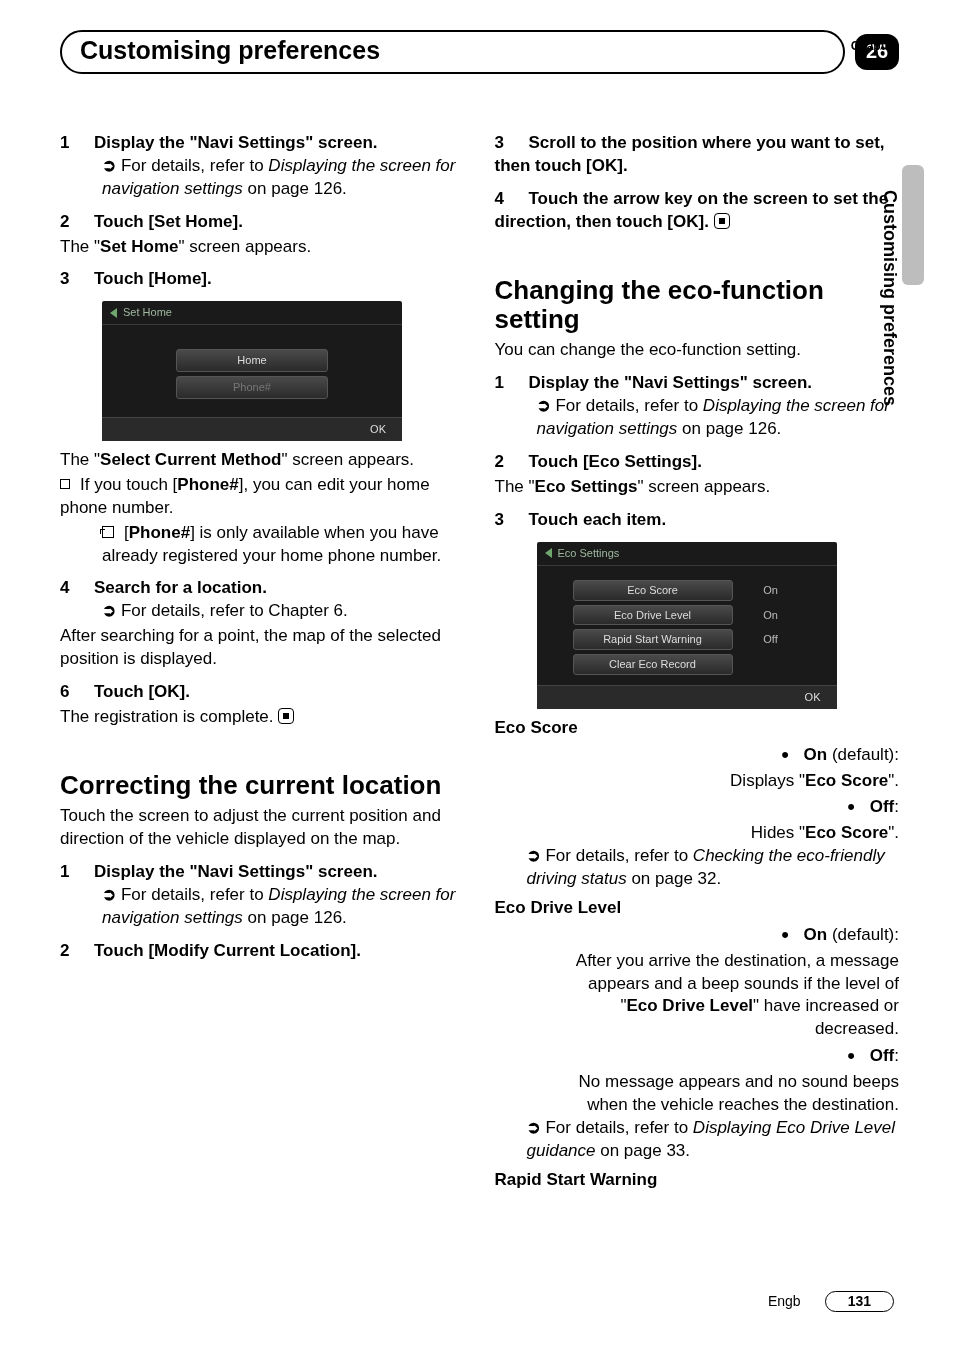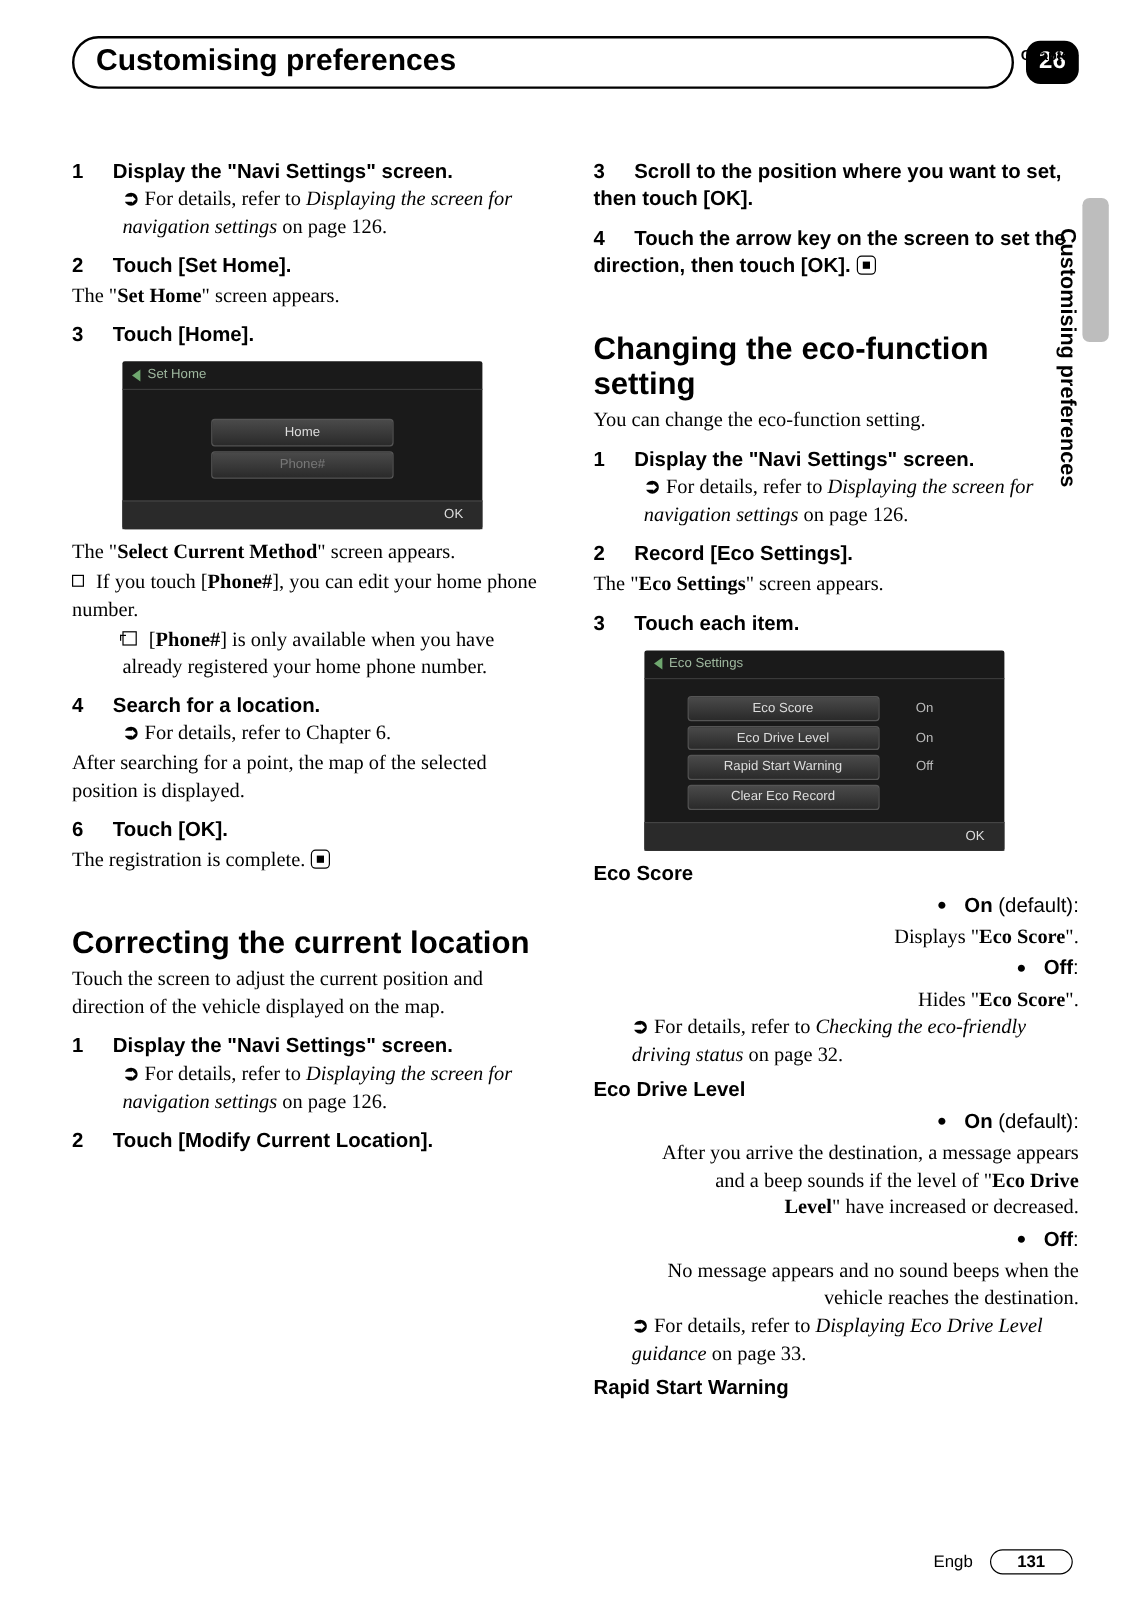--- a/index.html
+++ b/index.html
@@ -72,21 +72,21 @@
     position: absolute;
     right: 52px; top: 190px;
     writing-mode: vertical-rl;
     font-weight: 700;
     font-size: 18px;
   }
   .step { margin-top: 10px; }
   .step-line { font-weight: 700; }
   .step-num { display:inline-block; width: 34px; }
   .indent { padding-left: 42px; }
-  .body-text { font-weight: 400; font-family: Liberation Serif, serif; }
+  .body-text { font-weight: 400; }
   .ref-arrow { font-weight: 700; }
   .ref-italic { font-style: italic; }
   .note-box { display:inline-block; border:1.5px solid #000; border-radius:4px; width:16px; height:16px; vertical-align:-2px; position:relative;}
   .note-box::after{content:""; position:absolute; left:4px; top:4px; width:6px; height:6px; background:#000;}
   .bullet-square { display:inline-block; width:10px; height:10px; border:1.5px solid #000; margin-right:10px; vertical-align:1px;}
   .bullet-box-open { display:inline-block; width:12px; height:12px; border:1.5px solid #000; margin-right:10px; vertical-align:0px; position:relative;}
   .bullet-box-open::after{content:""; position:absolute; left:-3px; top:2px; width:4px; height:4px; border-top:1.5px solid #000; border-left:1.5px solid #000;}
   h2.section {
     font-weight: 900;
     font-size: 26px;
@@ -141,21 +141,21 @@
     text-align: center;
     padding: 2px 0;
     width: 160px;
     color:#ddd;
     font-size:11px;
   }
   .ss-val { width:60px; text-align:center; color:#bbb; font-size:11px;}
   .footer {
     position:absolute;
     bottom: 40px; right: 60px;
-    display:flex; align-items:center; gap:14px;
+    display:flex; align-items:center; gap:24px;
     font-size:14px;
   }
   .page-oval {
     border:1.5px solid #000;
     border-radius: 999px;
     padding: 0px 22px;
     font-weight:700;
   }
   b { font-weight:700; }
   .sub-head { font-weight:700; margin-top:6px;}
@@ -253,21 +253,21 @@
 
       <h2 class="section" style="">Changing the eco-function setting</h2>
       <div class="body-text para">You can change the eco-function setting.</div>
 
       <div class="step">
         <div class="step-line"><span class="step-num">1</span><span>Display the "Navi Settings" screen.</span></div>
         <div class="indent body-text"><span class="ref-arrow">➲ </span><span>For details, refer to </span><span class="ref-italic">Displaying the screen for navigation settings</span><span> on page 126.</span></div>
       </div>
 
       <div class="step">
-        <div class="step-line"><span class="step-num">2</span><span>Record [Eco Settings].</span></div>
+        <div class="step-line"><span class="step-num">2</span><span>Touch [Eco Settings].</span></div>
         <div class="body-text para"><span>The "</span><b>Eco Settings</b><span>" screen appears.</span></div>
       </div>
 
       <div class="step">
         <div class="step-line"><span class="step-num">3</span><span>Touch each item.</span></div>
       </div>
 
       <div class="screenshot">
         <div class="ss-title">
             <span class="ss-back"></span>

